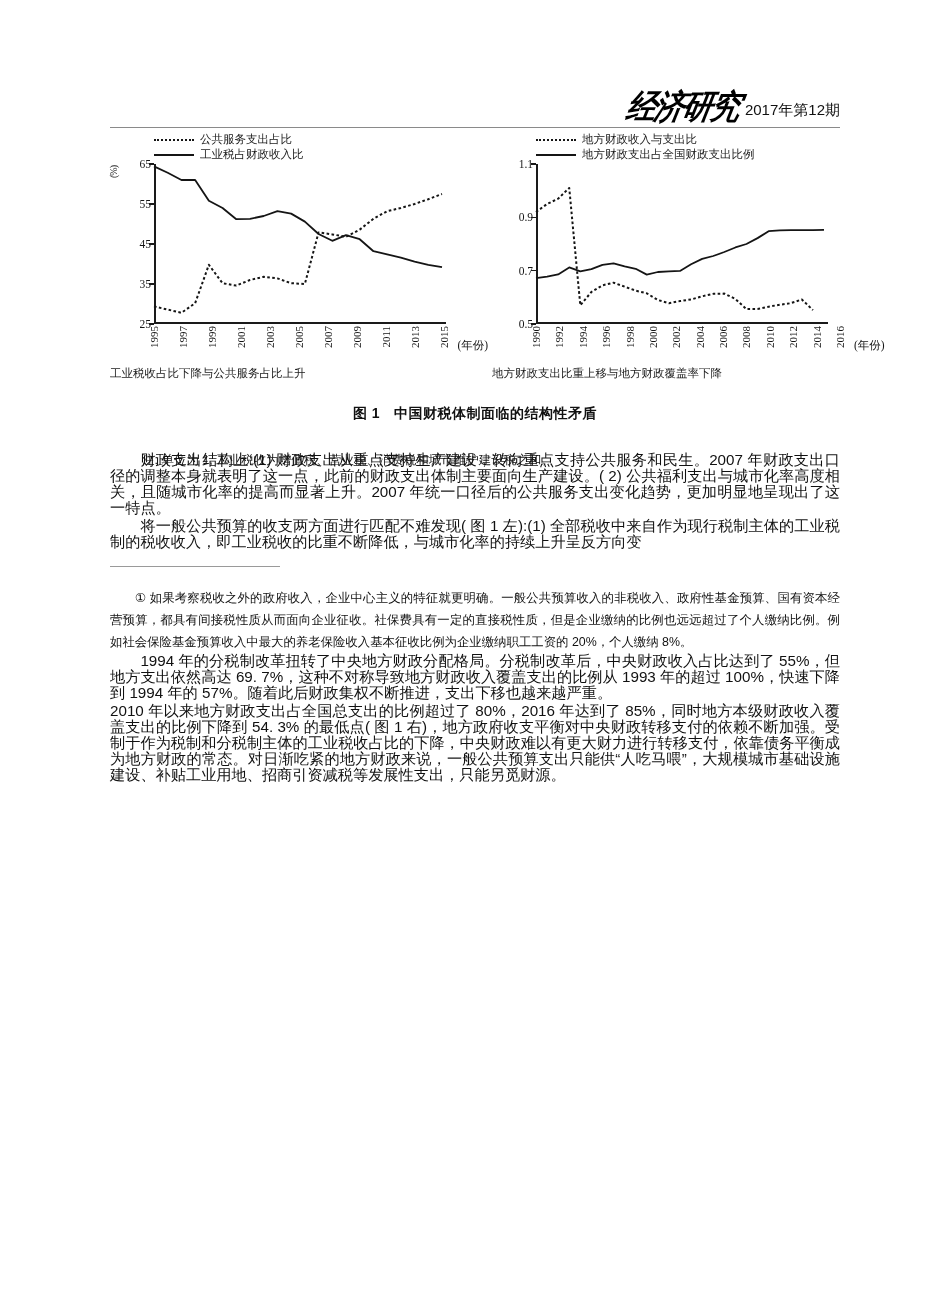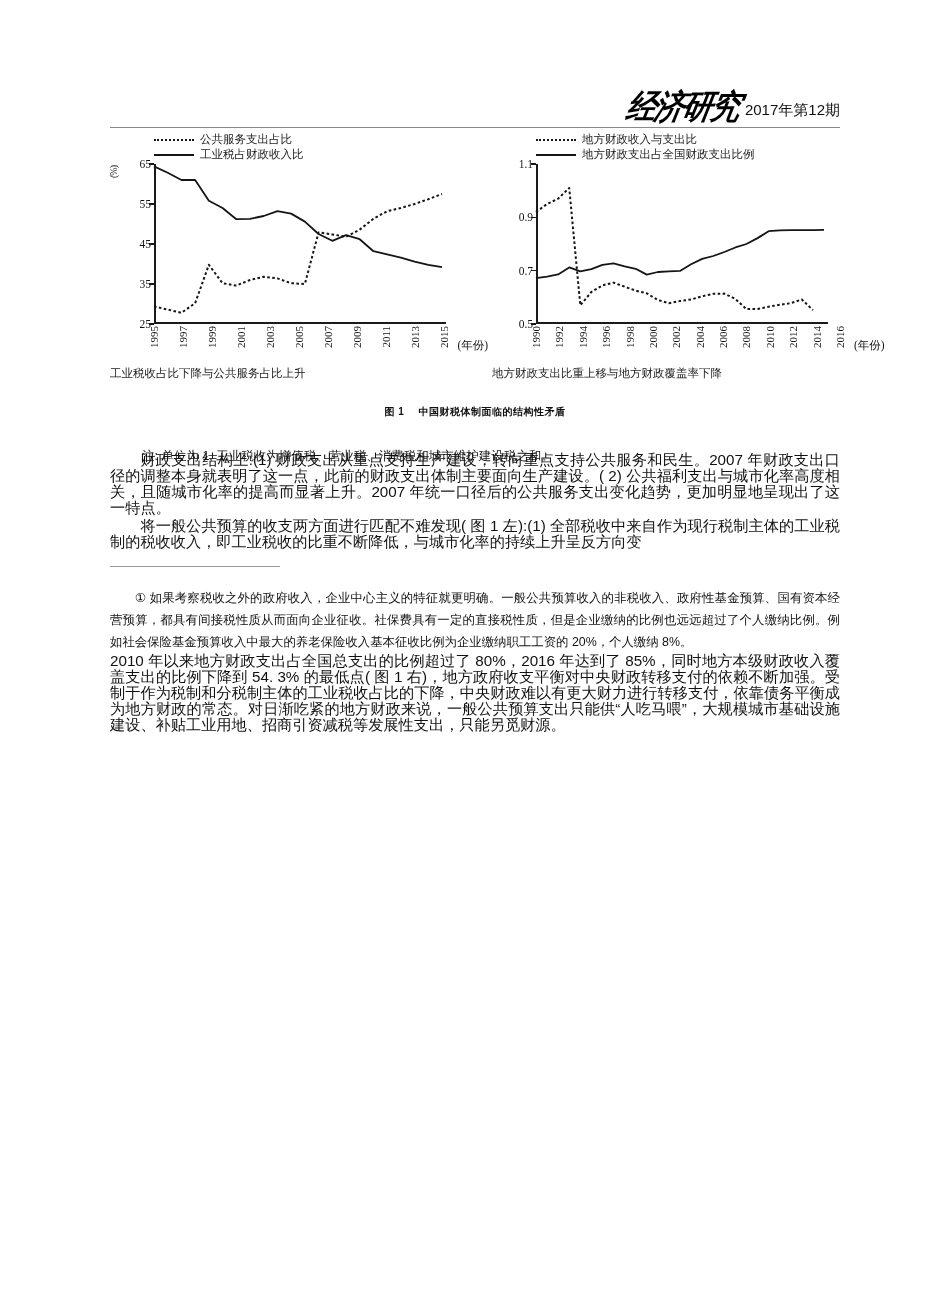--- a/index.html
+++ b/index.html
@@ -49,21 +49,21 @@
   .tickmark{position:absolute;left:-5px;width:5px;height:1.4px;background:#1a1a1a;}
   svg.series{position:absolute;left:0;top:0;width:100%;height:100%;overflow:visible;}
 
   .xaxis{position:relative;height:46px;margin-left:44px;}
   .xtick{position:absolute;top:2px;font-size:11px;font-family:"Liberation Serif",serif;color:#151515;
     writing-mode:vertical-rl;transform:rotate(180deg);letter-spacing:0px;white-space:nowrap;}
   .xunit{position:absolute;top:14px;font-size:11.5px;font-family:"Liberation Serif",serif;color:#151515;white-space:nowrap;}
 
   .subcaps{display:flex;justify-content:space-between;margin-top:-4px;}
   .subcap{width:348px;text-align:left;font-size:11.5px;font-family:"Liberation Serif",serif;color:#1a1a1a;}
-  .figcap{text-align:center;margin-top:24px;font-size:10px;font-weight:700;
+  .figcap{text-align:center;margin-top:24px;font-size:14px;font-weight:700;
     font-family:"Liberation Sans","DejaVu Sans",sans-serif;letter-spacing:.5px;}
   .figcap .num{margin-right:14px;}
   .fignote{margin-top:29px;padding-left:32px;font-size:12.5px;
     font-family:"Liberation Sans","DejaVu Sans",sans-serif;color:#111;}
 
   
   .body{position:absolute;left:110px;top:452px;width:730px;
         font-family:"Liberation Sans","DejaVu Sans",sans-serif;}
   p.para{margin:0 0 2px 0;font-size:15.2px;line-height:16px;text-align:justify;text-justify:inter-ideograph;}
   p.indent{text-indent:2em;}
@@ -202,16 +202,17 @@
     <div class="fignote">注: 单位为 1, 工业税收为增值税、营业税、消费税和城市维护建设税之和。</div>
   </div>
 
   <div class="body">
     <p class="para indent">财政支出结构上:(1) 财政支出从重点支持生产建设，转向重点支持公共服务和民生。2007 年财政支出口径的调整本身就表明了这一点，此前的财政支出体制主要面向生产建设。( 2) 公共福利支出与城市化率高度相关，且随城市化率的提高而显著上升。2007 年统一口径后的公共服务支出变化趋势，更加明显地呈现出了这一特点。</p>
     <p class="para indent">将一般公共预算的收支两方面进行匹配不难发现( 图 1 左):(1) 全部税收中来自作为现行税制主体的工业税制的税收收入，即工业税收的比重不断降低，与城市化率的持续上升呈反方向变</p>
 
     <div class="fnrule"></div>
     <p class="footnote">① 如果考察税收之外的政府收入，企业中心主义的特征就更明确。一般公共预算收入的非税收入、政府性基金预算、国有资本经营预算，都具有间接税性质从而面向企业征收。社保费具有一定的直接税性质，但是企业缴纳的比例也远远超过了个人缴纳比例。例如社会保险基金预算收入中最大的养老保险收入基本征收比例为企业缴纳职工工资的 20%，个人缴纳 8%。</p>
 
+    <p class="para indent">1994 年的分税制改革扭转了中央地方财政分配格局。分税制改革后，中央财政收入占比达到了 55%，但地方支出依然高达 69. 7%，这种不对称导致地方财政收入覆盖支出的比例从 1993 年的超过 100%，快速下降到 1994 年的 57%。随着此后财政集权不断推进，支出下移也越来越严重。</p>
     <p class="para">2010 年以来地方财政支出占全国总支出的比例超过了 80%，2016 年达到了 85%，同时地方本级财政收入覆盖支出的比例下降到 54. 3% 的最低点( 图 1 右)，地方政府收支平衡对中央财政转移支付的依赖不断加强。受制于作为税制和分税制主体的工业税收占比的下降，中央财政难以有更大财力进行转移支付，依靠债务平衡成为地方财政的常态。对日渐吃紧的地方财政来说，一般公共预算支出只能供“人吃马喂”，大规模城市基础设施建设、补贴工业用地、招商引资减税等发展性支出，只能另觅财源。</p>
   </div>
 
 </div>
 
 </body></html>

